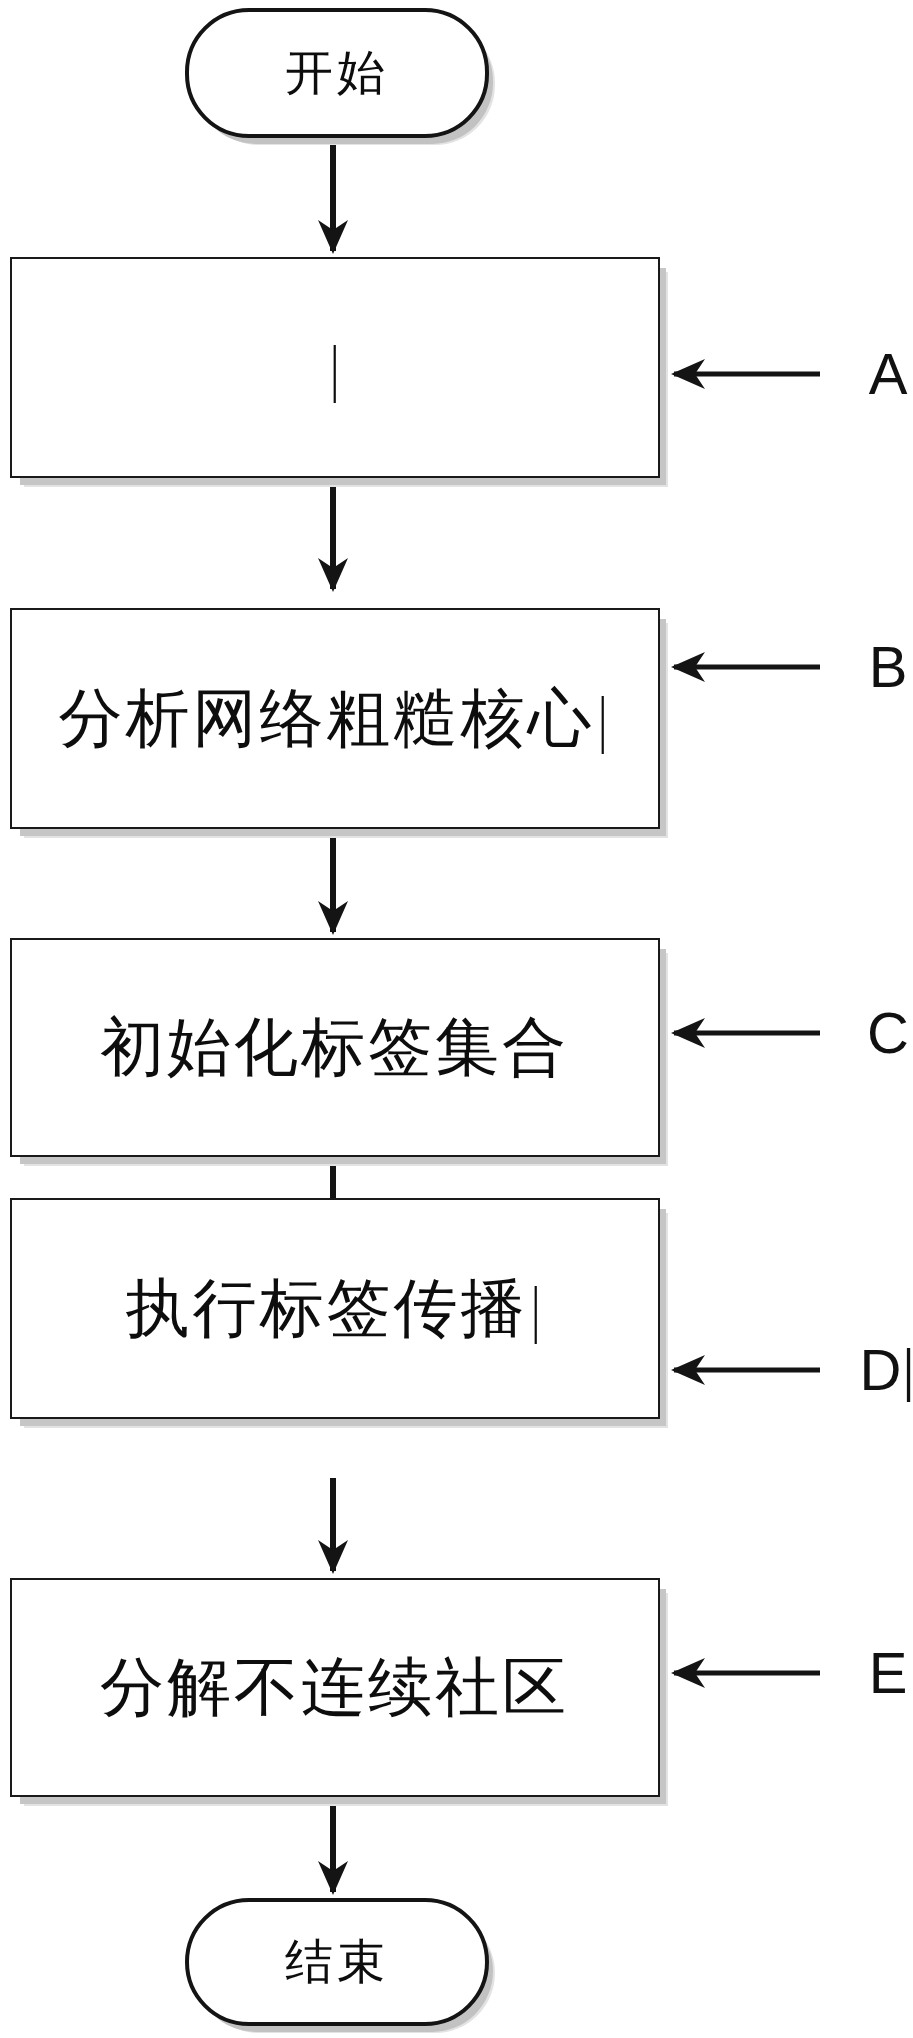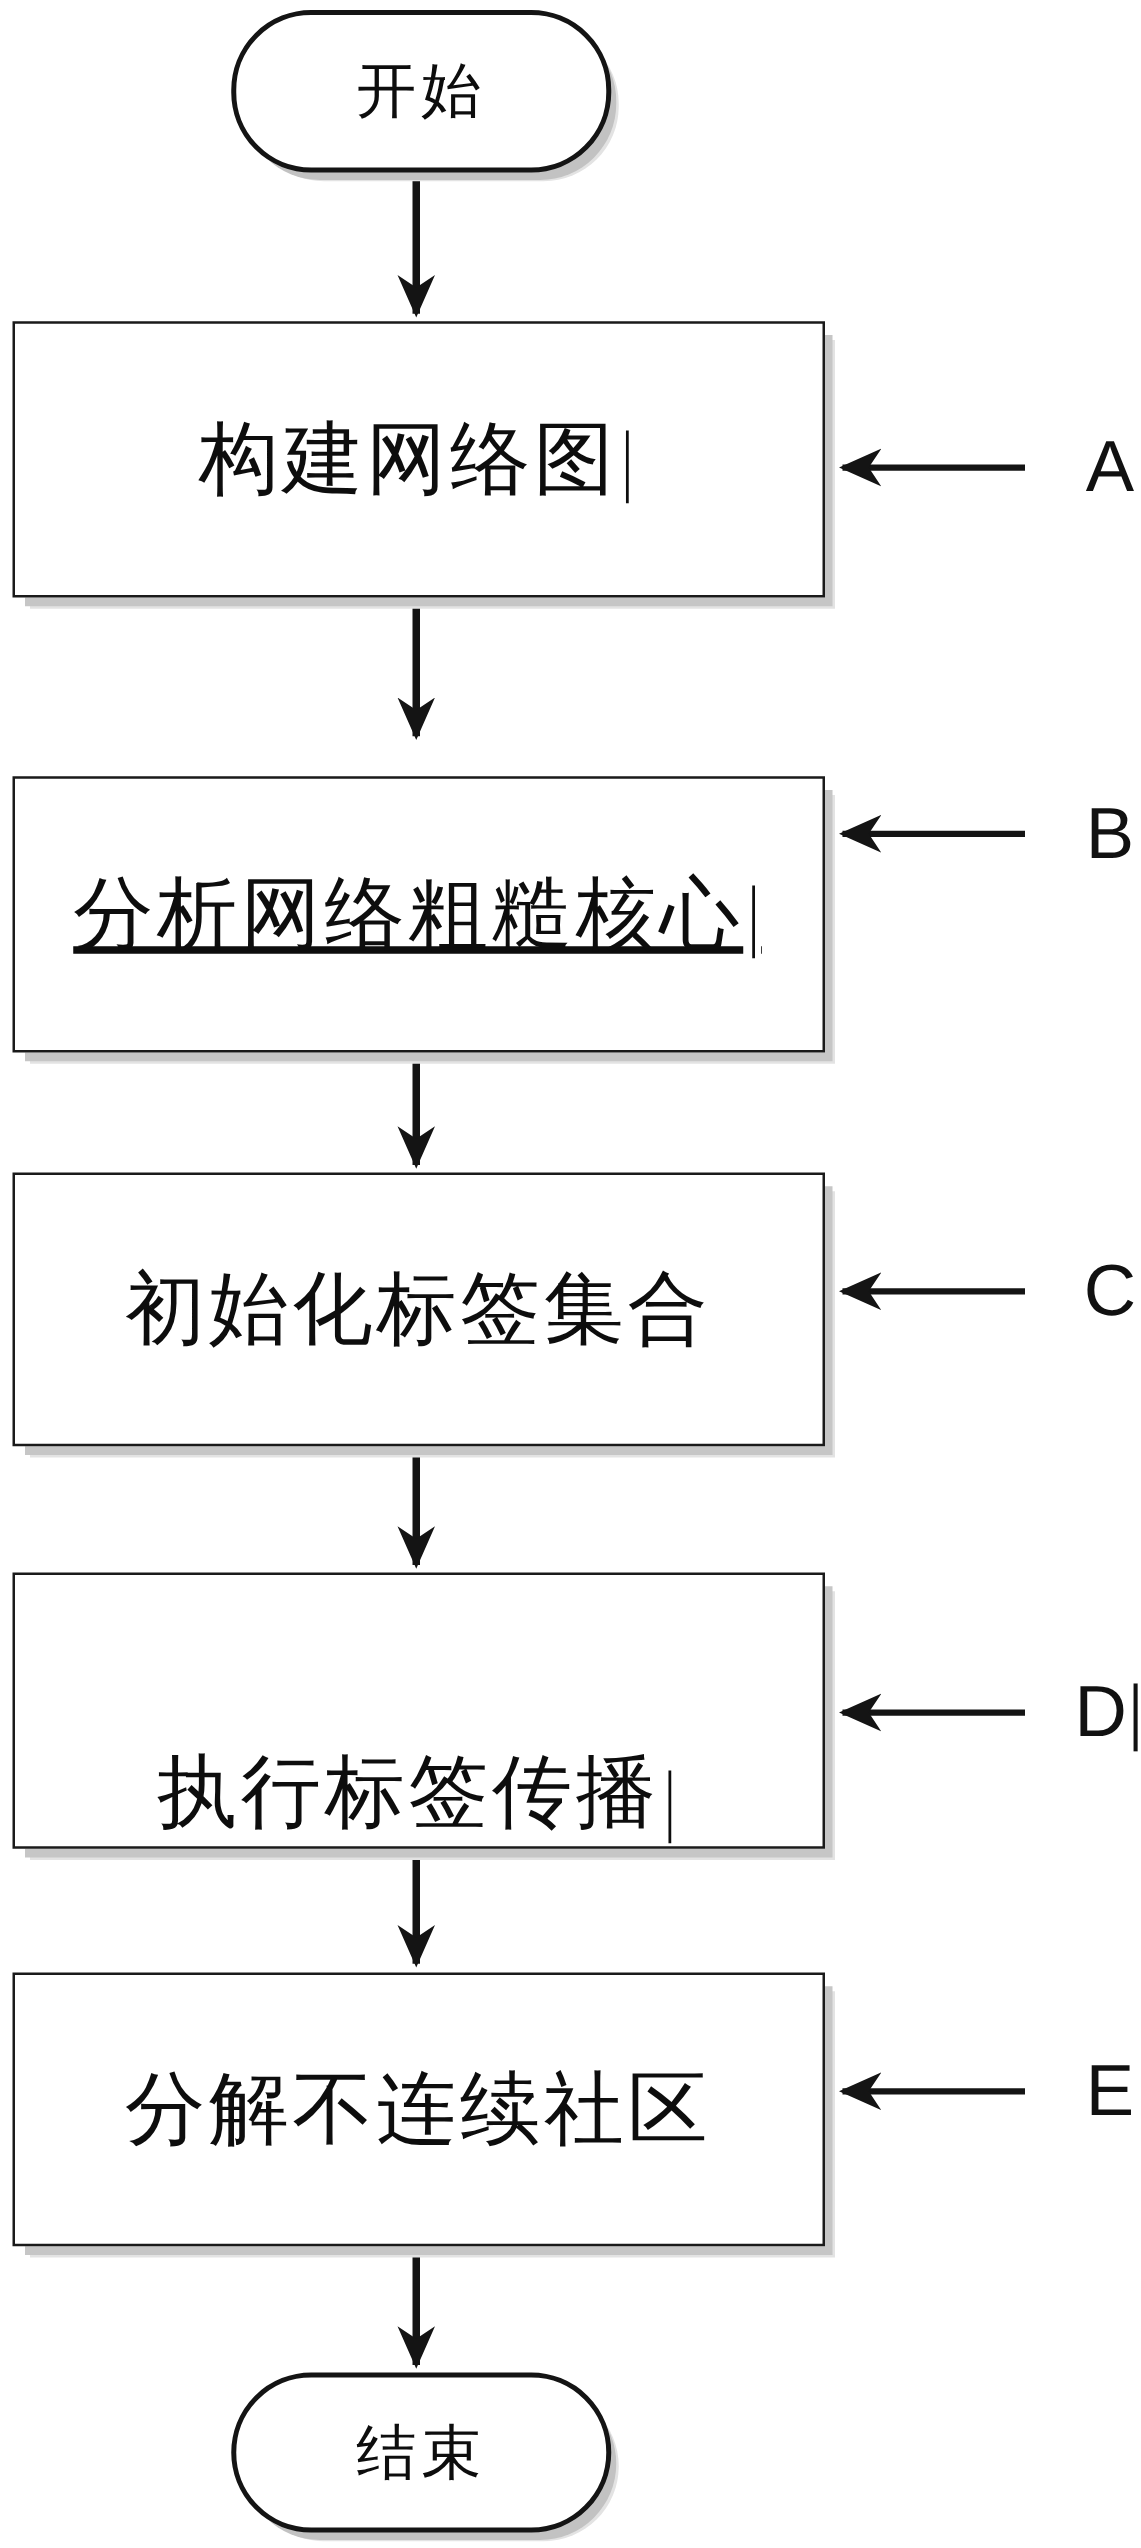--- a/index.html
+++ b/index.html
@@ -100,35 +100,34 @@
     <line x1="820" y1="1033" x2="674" y2="1033" stroke="#141414" stroke-width="5" marker-end="url(#ah)"></line>
     <line x1="820" y1="1370" x2="674" y2="1370" stroke="#141414" stroke-width="5" marker-end="url(#ah)"></line>
     <line x1="820" y1="1673" x2="674" y2="1673" stroke="#141414" stroke-width="5" marker-end="url(#ah)"></line>
   </svg>
 
   <div class="node terminator" style="top:8px;font-family:Liberation Serif, serif;">
     <span class="node-label">开始</span>
   </div>
 
   <div class="node process" style="top:257px;height:217px;">
-    <span class="node-label">构建网络图</span>
       <span class="caret">|</span>
   </div>
 
-  <div class="node process" style="top:621px;height:217px;text-decoration:underline;">
+  <div class="node process" style="top:608px;height:217px;">
     <span class="node-label">分析网络粗糙核心</span>
       <span class="caret">|</span>
   </div>
 
   <div class="node process" style="top:938px;height:215px;">
     <span class="node-label">初始化标签集合</span>
       <span class="caret"></span>
   </div>
 
-  <div class="node process" style="top:1258px;height:217px;align-items:flex-end;">
+  <div class="node process" style="top:1198px;height:217px;">
     <span class="node-label">执行标签传播</span>
       <span class="caret">|</span>
   </div>
 
   <div class="node process" style="top:1578px;height:215px;text-align:right;">
     <span class="node-label">分解不连续社区</span>
       <span class="caret"></span>
   </div>
 
   <div class="node terminator" style="top:1898px;height:120px;align-items:center;">

